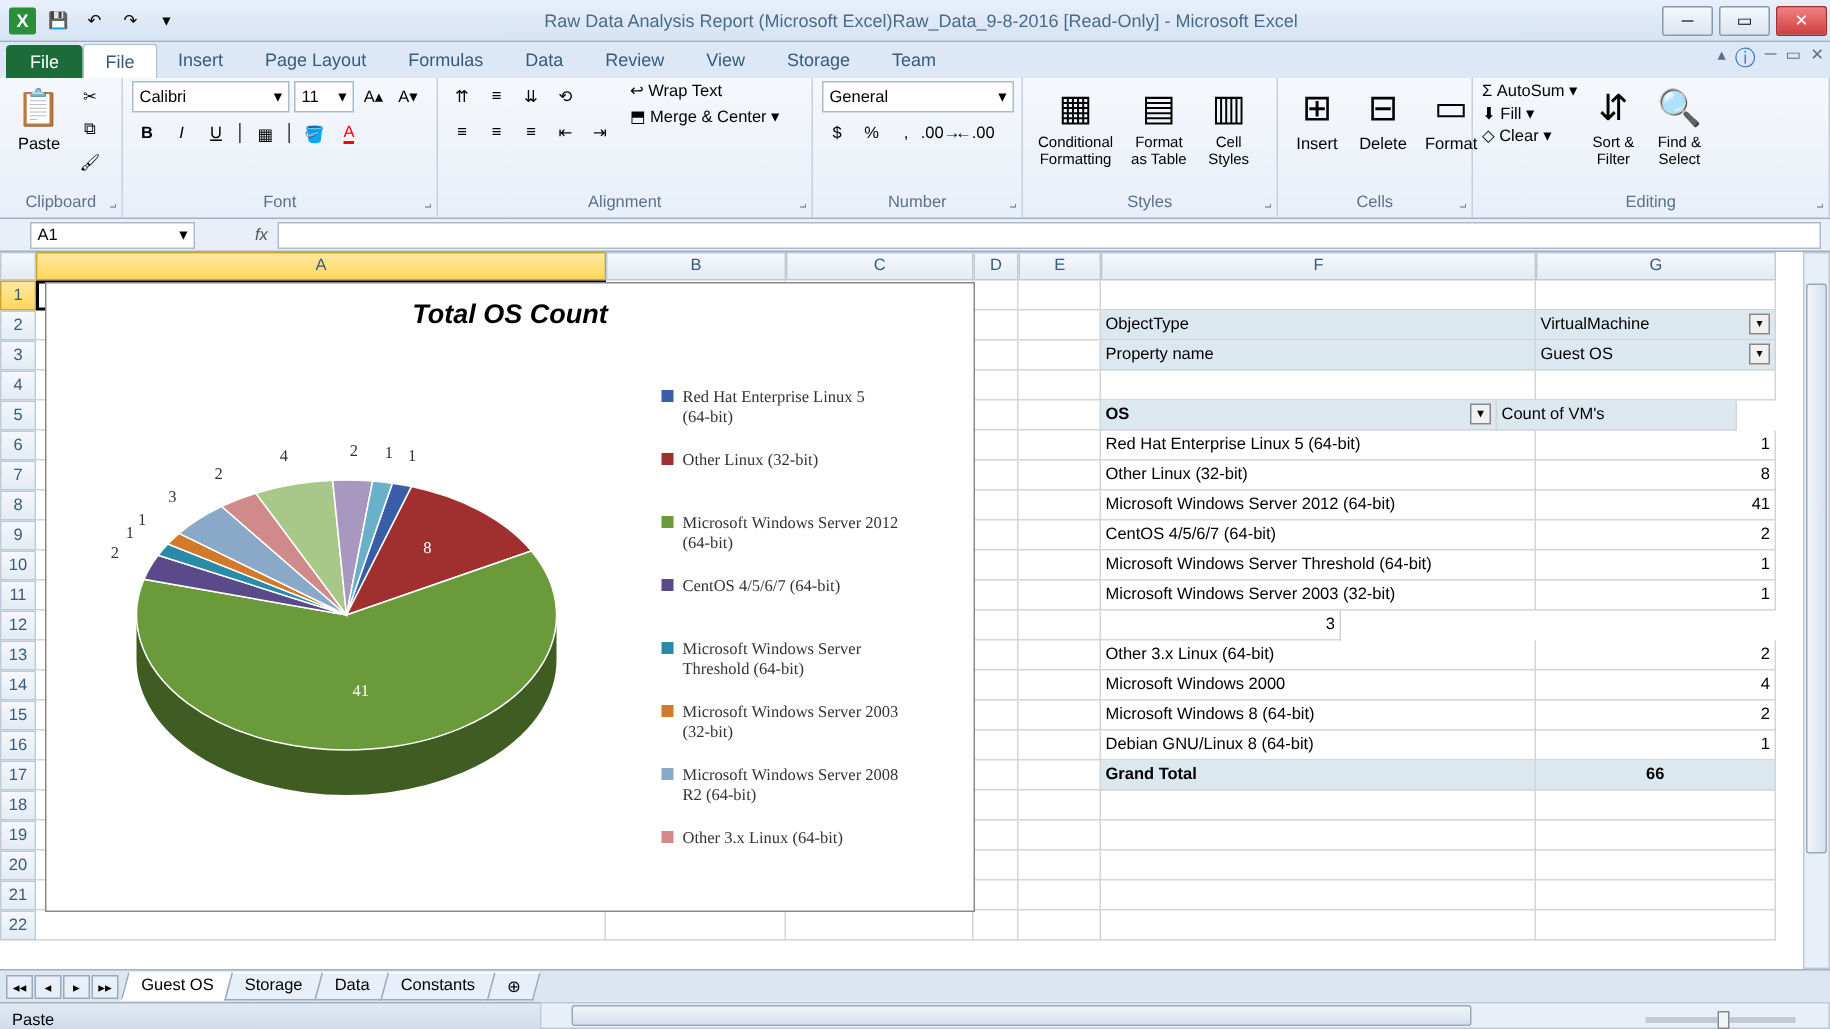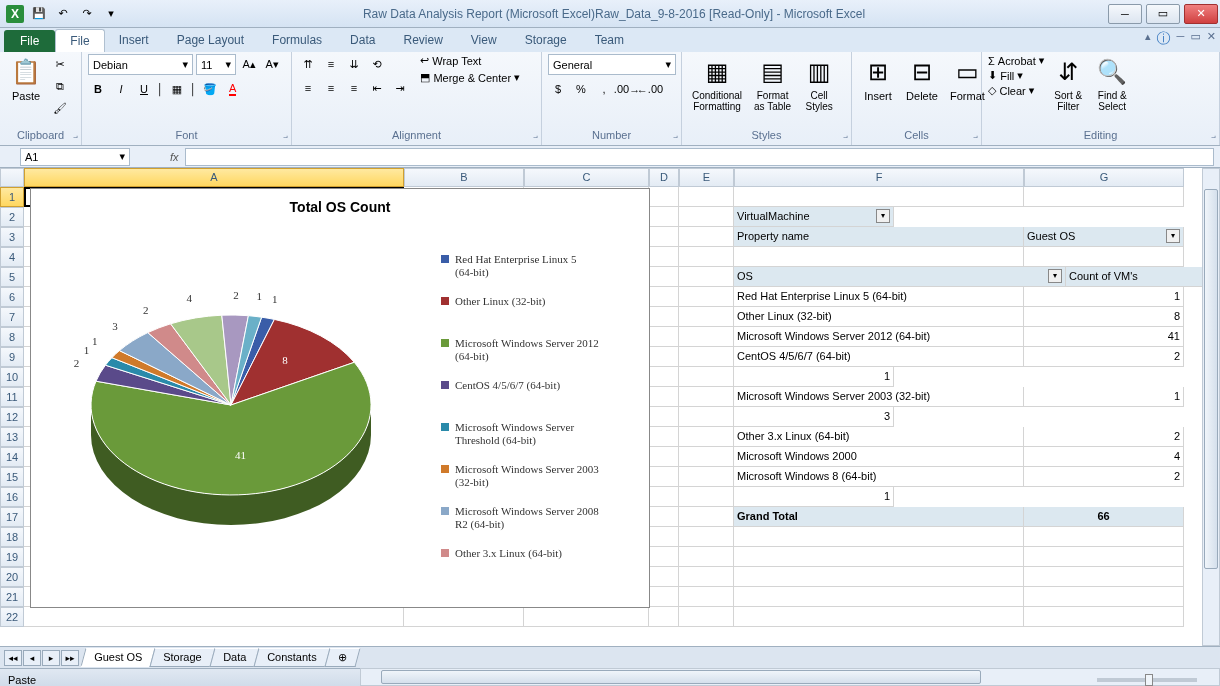--- a/index.html
+++ b/index.html
@@ -37,21 +37,21 @@
 .ch{border:1px solid #c0cad5;background:linear-gradient(#f5f8fc,#e3ebf4);text-align:center;color:#3a5a7a;font-size:11px;line-height:17px;}
 .ch.sel{background:linear-gradient(#ffe9a0,#ffd760);border-color:#d0a030;}
 .row-headers{position:absolute;top:19px;left:0;width:24px;}
 .rh{height:20px;border:1px solid #c0cad5;background:linear-gradient(#f5f8fc,#e3ebf4);text-align:center;color:#3a5a7a;font-size:11px;line-height:18px;}
 .rh.sel{background:linear-gradient(#ffe9a0,#ffd760);border-color:#d0a030;}
 .cells{position:absolute;top:19px;left:24px;}
 .cell-row{display:flex;height:20px;}
 .cell{border-right:1px solid #d4d4d4;border-bottom:1px solid #d4d4d4;padding:0 3px;overflow:hidden;white-space:nowrap;line-height:19px;}
 .active-cell{border:2px solid #000;}
 .chart-box{position:absolute;top:20px;left:30px;width:620px;height:420px;background:#fff;border:1px solid #888;}
-.chart-title{text-align:center;font-size:14px;font-weight:bold;padding:10px 0;}
+.chart-title{text-align:center;font-size:18px;font-weight:bold;padding:10px 0;font-style:italic;}
 .pivot-head{background:#dce8f0;}
 .pivot-total{background:#dce8f0;font-weight:bold;}
 .sheet-tabs{height:22px;background:#dce5f0;border-top:1px solid #a0b0c0;display:flex;align-items:center;}
 .nav-btns{display:flex;gap:1px;padding:0 4px;}
 .nav-btn{width:18px;height:16px;border:1px solid #9ab;background:#e8eff8;display:flex;align-items:center;justify-content:center;font-size:9px;}
 .sheet-tab{padding:2px 10px;background:#fff;border:1px solid #9ab;border-top-color:#fff;font-size:11px;transform:skewX(-15deg);margin-right:-1px;}
 .sheet-tab span{display:inline-block;transform:skewX(15deg);}
 .sheet-tab.active{background:#fff;font-weight:normal;border-bottom:2px solid #fff;}
 .sheet-tab.inactive{background:#e8eff8;}
 .statusbar{height:22px;background:linear-gradient(#e0e8f2,#cdd9e8);border-top:1px solid #a0b0c0;display:flex;align-items:center;padding:0 8px;}
@@ -123,21 +123,21 @@
         <div class="small-btn">⧉</div>
         <div class="small-btn">🖌</div>
       </div>
     </div>
     <div class="rg-label">Clipboard</div>
   </div>
   <div class="ribbon-group" style="width:210px">
     <div class="rg-body col" style="gap:4px">
       <div class="row">
         <div class="font-combo" style="width:105px">
-            <span>Debian</span>
+            <span>Calibri</span>
             <span>▾</span>
           </div>
         <div class="font-combo" style="width:40px">
             <span>11</span>
             <span>▾</span>
           </div>
         <div class="small-btn">A▴</div>
         <div class="small-btn">A▾</div>
       </div>
       <div class="row">
@@ -237,21 +237,21 @@
       <div class="big-btn">
           <div class="big-icon">▭</div>
           <span>Format</span>
         </div>
     </div>
     <div class="rg-label">Cells</div>
   </div>
   <div class="ribbon-group" style="flex:1">
     <div class="rg-body">
       <div class="col" style="gap:2px">
-        <div class="row"><span>Σ</span> <span>Acrobat</span> ▾</div>
+        <div class="row"><span>Σ</span> <span>AutoSum</span> ▾</div>
         <div class="row"><span>⬇</span> <span>Fill</span> ▾</div>
         <div class="row"><span>◇</span> <span>Clear</span> ▾</div>
       </div>
       <div class="big-btn">
           <div class="big-icon">⇵</div>
           <span style="font-size:10px;text-align:center;white-space:pre">Sort &amp;
 Filter</span>
         </div>
       <div class="big-btn">
           <div class="big-icon">🔍</div>
@@ -316,20 +316,21 @@
         <div class="cell" style="width: 55px;"></div>
         <div class="cell" style="width: 290px;"></div>
         <div class="cell" style="width: 160px;"></div>
       </div>
       <div class="cell-row">
         <div class="cell" style="width: 380px;"></div>
         <div class="cell" style="width: 120px;"></div>
         <div class="cell" style="width: 125px;"></div>
         <div class="cell" style="width: 30px;"></div>
         <div class="cell" style="width: 55px;"></div>
+        <div class="cell pivot-head" style="width: 290px;">ObjectType</div>
         <div class="cell pivot-head" style="width: 160px;">VirtualMachine<span class="filter-icon">▾</span></div>
       </div>
       <div class="cell-row">
         <div class="cell" style="width: 380px;"></div>
         <div class="cell" style="width: 120px;"></div>
         <div class="cell" style="width: 125px;"></div>
         <div class="cell" style="width: 30px;"></div>
         <div class="cell" style="width: 55px;"></div>
         <div class="cell pivot-head" style="width: 290px;">Property name</div>
         <div class="cell pivot-head" style="width: 160px;">Guest OS<span class="filter-icon">▾</span></div>
@@ -342,21 +343,21 @@
         <div class="cell" style="width: 55px;"></div>
         <div class="cell" style="width: 290px;"></div>
         <div class="cell" style="width: 160px;"></div>
       </div>
       <div class="cell-row">
         <div class="cell" style="width: 380px;"></div>
         <div class="cell" style="width: 120px;"></div>
         <div class="cell" style="width: 125px;"></div>
         <div class="cell" style="width: 30px;"></div>
         <div class="cell" style="width: 55px;"></div>
-        <div class="cell pivot-head" style="width: 332px;">OS<span class="filter-icon">▾</span></div>
+        <div class="cell pivot-head" style="width: 264px; font-weight: bold;">OS<span class="filter-icon">▾</span></div>
         <div class="cell pivot-head" style="width: 160px;">Count of VM's</div>
       </div>
       <div class="cell-row">
         <div class="cell" style="width: 380px;"></div>
         <div class="cell" style="width: 120px;"></div>
         <div class="cell" style="width: 125px;"></div>
         <div class="cell" style="width: 30px;"></div>
         <div class="cell" style="width: 55px;"></div>
         <div class="cell" style="width: 290px;">Red Hat Enterprise Linux 5 (64-bit)</div>
         <div class="cell" style="width: 160px; text-align: right;">1</div>
@@ -387,20 +388,21 @@
         <div class="cell" style="width: 55px;"></div>
         <div class="cell" style="width: 290px;">CentOS 4/5/6/7 (64-bit)</div>
         <div class="cell" style="width: 160px; text-align: right;">2</div>
       </div>
       <div class="cell-row">
         <div class="cell" style="width: 380px;"></div>
         <div class="cell" style="width: 120px;"></div>
         <div class="cell" style="width: 125px;"></div>
         <div class="cell" style="width: 30px;"></div>
         <div class="cell" style="width: 55px;"></div>
+        <div class="cell" style="width: 290px;">Microsoft Windows Server Threshold (64-bit)</div>
         <div class="cell" style="width: 160px; text-align: right;">1</div>
       </div>
       <div class="cell-row">
         <div class="cell" style="width: 380px;"></div>
         <div class="cell" style="width: 120px;"></div>
         <div class="cell" style="width: 125px;"></div>
         <div class="cell" style="width: 30px;"></div>
         <div class="cell" style="width: 55px;"></div>
         <div class="cell" style="width: 290px;">Microsoft Windows Server 2003 (32-bit)</div>
         <div class="cell" style="width: 160px; text-align: right;">1</div>
@@ -439,20 +441,21 @@
         <div class="cell" style="width: 55px;"></div>
         <div class="cell" style="width: 290px;">Microsoft Windows 8 (64-bit)</div>
         <div class="cell" style="width: 160px; text-align: right;">2</div>
       </div>
       <div class="cell-row">
         <div class="cell" style="width: 380px;"></div>
         <div class="cell" style="width: 120px;"></div>
         <div class="cell" style="width: 125px;"></div>
         <div class="cell" style="width: 30px;"></div>
         <div class="cell" style="width: 55px;"></div>
+        <div class="cell" style="width: 290px;">Debian GNU/Linux 8 (64-bit)</div>
         <div class="cell" style="width: 160px; text-align: right;">1</div>
       </div>
       <div class="cell-row">
         <div class="cell" style="width: 380px;"></div>
         <div class="cell" style="width: 120px;"></div>
         <div class="cell" style="width: 125px;"></div>
         <div class="cell" style="width: 30px;"></div>
         <div class="cell" style="width: 55px;"></div>
         <div class="cell pivot-total" style="width: 290px;">Grand Total</div>
         <div class="cell pivot-total" style="width: 160px; text-align: center;">66</div>

